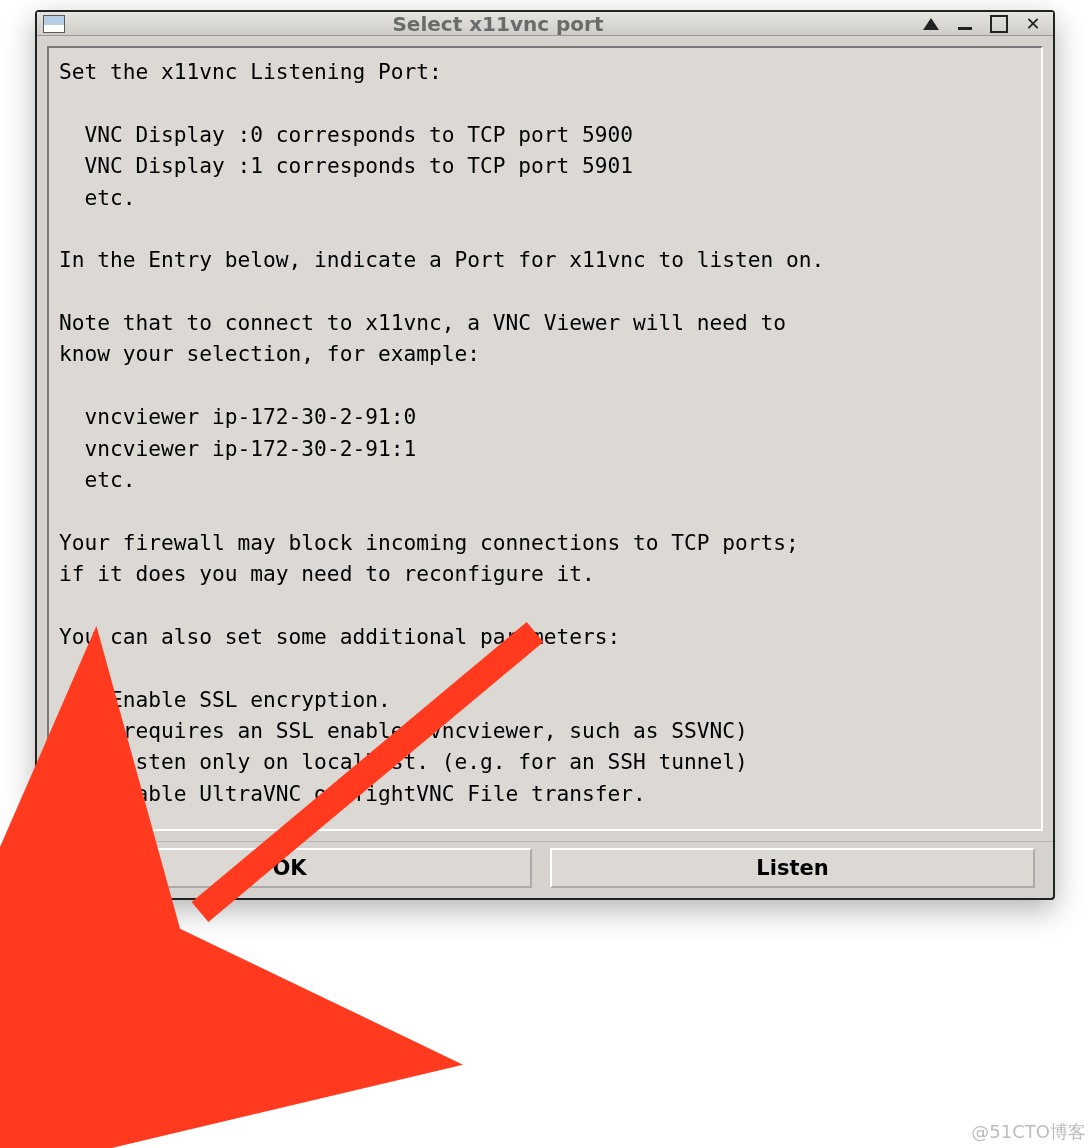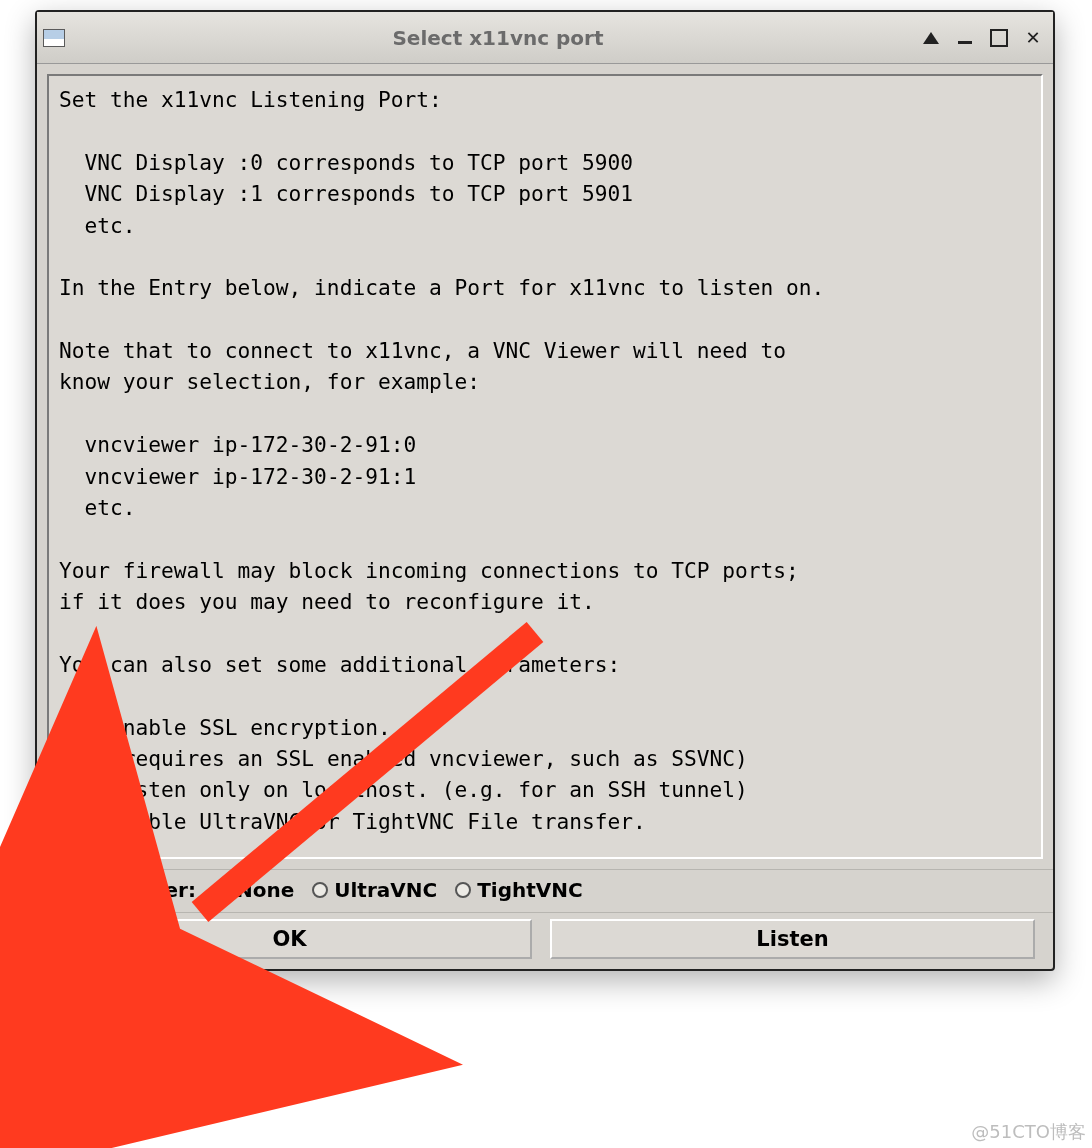--- a/index.html
+++ b/index.html
@@ -16,21 +16,21 @@
     left:35px; top:10px;
     width:1020px;
     background:#d6d3ce;
     border:2px solid #222;
     border-radius:4px;
     box-shadow: 0 10px 30px rgba(0,0,0,0.3);
   }
   
   .titlebar {
     display:flex; align-items:center;
-    height:52px;
+    height:24px;
     background:linear-gradient(#e6e4df,#cfcdc8);
     border-bottom:1px solid #999;
     padding:0 6px;
   }
   .title-icon {
     width:22px; height:18px;
     background:linear-gradient(180deg,#b7cee6 0%, #b7cee6 55%, #ffffff 55%, #ffffff 100%);
     border:1px solid #5a5a5a;
     margin-right:10px;
   }
@@ -187,35 +187,20 @@
 
 You can also set some additional parameters:
 
   - Enable SSL encryption.
     (requires an SSL enabled vncviewer, such as SSVNC)
   - Listen only on localhost. (e.g. for an SSH tunnel)
   - Enable UltraVNC or TightVNC File transfer.</pre>
   </div>
 
 
-  <div class="ft-row">
-    <span>File Transfer:</span>
-    <label class="radio">
-      <span class="radio-dot checked"></span>
-      <span>None</span>
-    </label>
-    <label class="radio">
-      <span class="radio-dot"></span>
-      <span>UltraVNC</span>
-    </label>
-    <label class="radio">
-      <span class="radio-dot"></span>
-      <span>TightVNC</span>
-    </label>
-  </div>
 
   <div class="btn-row">
     <div class="big-btn">OK</div>
     <div class="big-btn">Listen</div>
   </div>
 
 </div>
 
 <svg class="arrow-svg" viewBox="0 0 1092 1148">
   <defs>

